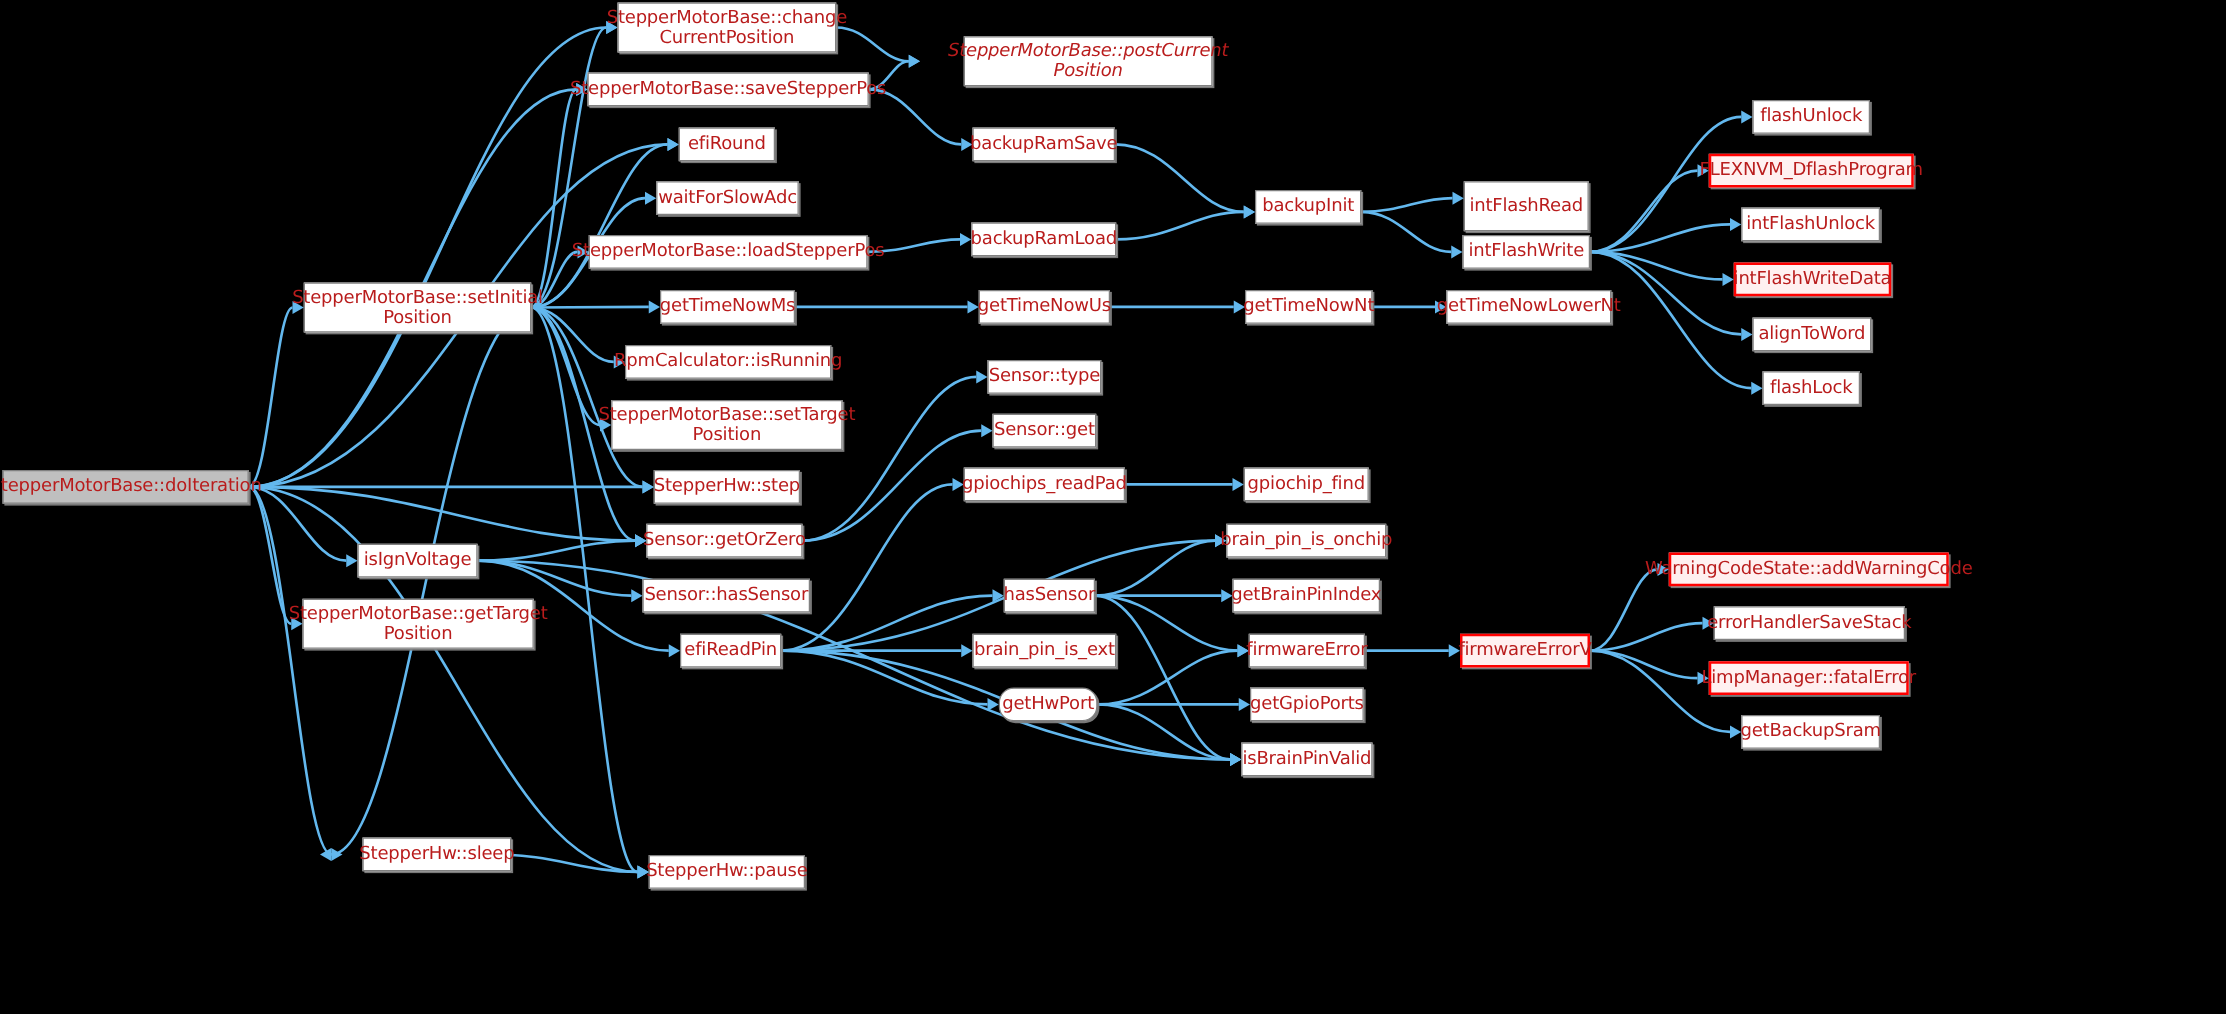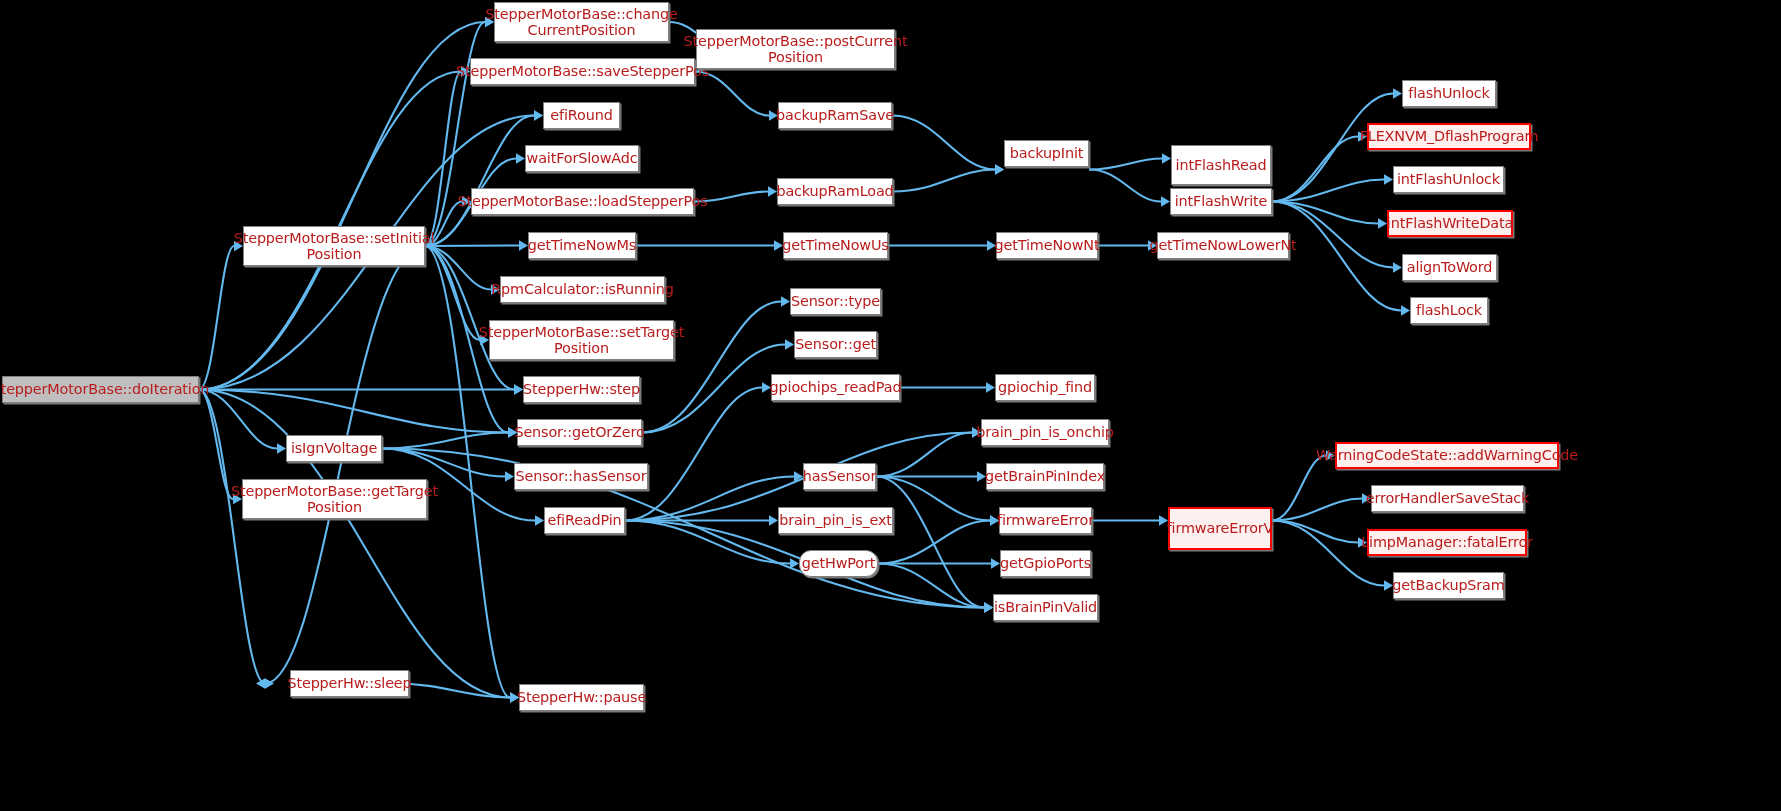--- a/index.html
+++ b/index.html
@@ -203,43 +203,43 @@
     <div class="node" style="left: 471px; top: 188px; width: 223px; height: 27px;"><span class="node-label">StepperMotorBase::loadStepperPos</span></div>
     <div class="node" style="left: 528px; top: 232px; width: 108px; height: 27px;"><span class="node-label">getTimeNowMs</span></div>
     <div class="node" style="left: 500px; top: 276px; width: 165px; height: 27px;"><span class="node-label">RpmCalculator::isRunning</span></div>
     <div class="node" style="left: 489px; top: 320px; width: 185px; height: 40px;"><span class="node-label">StepperMotorBase::setTarget
 Position</span></div>
     <div class="node" style="left: 523px; top: 376px; width: 117px; height: 27px;"><span class="node-label">StepperHw::step</span></div>
     <div class="node" style="left: 517px; top: 419px; width: 125px; height: 27px;"><span class="node-label">Sensor::getOrZero</span></div>
     <div class="node" style="left: 514px; top: 463px; width: 134px; height: 27px;"><span class="node-label">Sensor::hasSensor</span></div>
     <div class="node" style="left: 544px; top: 507px; width: 81px; height: 27px;"><span class="node-label">efiReadPin</span></div>
     <div class="node" style="left: 519px; top: 684px; width: 125px; height: 27px;"><span class="node-label">StepperHw::pause</span></div>
-    <div class="node" style="left: 696px; top: 29px; width: 199px; height: 40px;"><span class="node-label">StepperMotorBase::postCurrent
+    <div class="node" style="left: 771px; top: 29px; width: 199px; height: 40px; font-style: italic;"><span class="node-label">StepperMotorBase::postCurrent
 Position</span></div>
     <div class="node" style="left: 778px; top: 102px; width: 114px; height: 27px;"><span class="node-label">backupRamSave</span></div>
     <div class="node" style="left: 777px; top: 178px; width: 116px; height: 27px;"><span class="node-label">backupRamLoad</span></div>
     <div class="node" style="left: 783px; top: 232px; width: 105px; height: 27px;"><span class="node-label">getTimeNowUs</span></div>
     <div class="node" style="left: 790px; top: 288px; width: 91px; height: 27px;"><span class="node-label">Sensor::type</span></div>
     <div class="node" style="left: 794px; top: 331px; width: 83px; height: 27px;"><span class="node-label">Sensor::get</span></div>
     <div class="node" style="left: 771px; top: 374px; width: 129px; height: 27px;"><span class="node-label">gpiochips_readPad</span></div>
     <div class="node" style="left: 803px; top: 463px; width: 73px; height: 27px;"><span class="node-label">hasSensor</span></div>
     <div class="node" style="left: 778px; top: 507px; width: 115px; height: 27px;"><span class="node-label">brain_pin_is_ext</span></div>
     <div class="node" style="left: 799px; top: 550px; width: 79px; height: 27px; border-radius: 12px;"><span class="node-label">getHwPort</span></div>
-    <div class="node" style="left: 1004px; top: 140px; width: 85px; height: 27px;"><span class="node-label">backupInit</span></div>
+    <div class="node" style="left: 1004px; top: 152px; width: 85px; height: 27px;"><span class="node-label">backupInit</span></div>
     <div class="node" style="left: 996px; top: 232px; width: 102px; height: 27px;"><span class="node-label">getTimeNowNt</span></div>
     <div class="node" style="left: 995px; top: 374px; width: 100px; height: 27px;"><span class="node-label">gpiochip_find</span></div>
     <div class="node" style="left: 981px; top: 419px; width: 128px; height: 27px;"><span class="node-label">brain_pin_is_onchip</span></div>
     <div class="node" style="left: 986px; top: 463px; width: 118px; height: 27px;"><span class="node-label">getBrainPinIndex</span></div>
     <div class="node" style="left: 999px; top: 507px; width: 93px; height: 27px;"><span class="node-label">firmwareError</span></div>
     <div class="node" style="left: 1000px; top: 550px; width: 91px; height: 27px;"><span class="node-label">getGpioPorts</span></div>
     <div class="node" style="left: 993px; top: 594px; width: 105px; height: 27px;"><span class="node-label">isBrainPinValid</span></div>
     <div class="node" style="left: 1171px; top: 145px; width: 100px; height: 40px;"><span class="node-label">intFlashRead</span></div>
     <div class="node" style="left: 1170px; top: 188px; width: 102px; height: 27px;"><span class="node-label">intFlashWrite</span></div>
     <div class="node" style="left: 1157px; top: 232px; width: 132px; height: 27px;"><span class="node-label">getTimeNowLowerNt</span></div>
-    <div class="node alert" style="left: 1168px; top: 507px; width: 104px; height: 43px;"><span class="node-label">firmwareErrorV</span></div>
+    <div class="node alert" style="left: 1168px; top: 507px; width: 104px; height: 27px;"><span class="node-label">firmwareErrorV</span></div>
     <div class="node" style="left: 1402px; top: 80px; width: 94px; height: 27px;"><span class="node-label">flashUnlock</span></div>
     <div class="node alert" style="left: 1367px; top: 123px; width: 164px; height: 27px;"><span class="node-label">FLEXNVM_DflashProgram</span></div>
     <div class="node" style="left: 1393px; top: 166px; width: 111px; height: 27px;"><span class="node-label">intFlashUnlock</span></div>
     <div class="node alert" style="left: 1387px; top: 210px; width: 126px; height: 27px;"><span class="node-label">intFlashWriteData</span></div>
     <div class="node" style="left: 1402px; top: 254px; width: 95px; height: 27px;"><span class="node-label">alignToWord</span></div>
     <div class="node" style="left: 1410px; top: 297px; width: 78px; height: 27px;"><span class="node-label">flashLock</span></div>
     <div class="node alert" style="left: 1335px; top: 442px; width: 224px; height: 27px;"><span class="node-label">WarningCodeState::addWarningCode</span></div>
     <div class="node" style="left: 1371px; top: 485px; width: 153px; height: 27px;"><span class="node-label">errorHandlerSaveStack</span></div>
     <div class="node alert" style="left: 1367px; top: 529px; width: 160px; height: 27px;"><span class="node-label">LimpManager::fatalError</span></div>
     <div class="node" style="left: 1393px; top: 572px; width: 111px; height: 27px;"><span class="node-label">getBackupSram</span></div>

